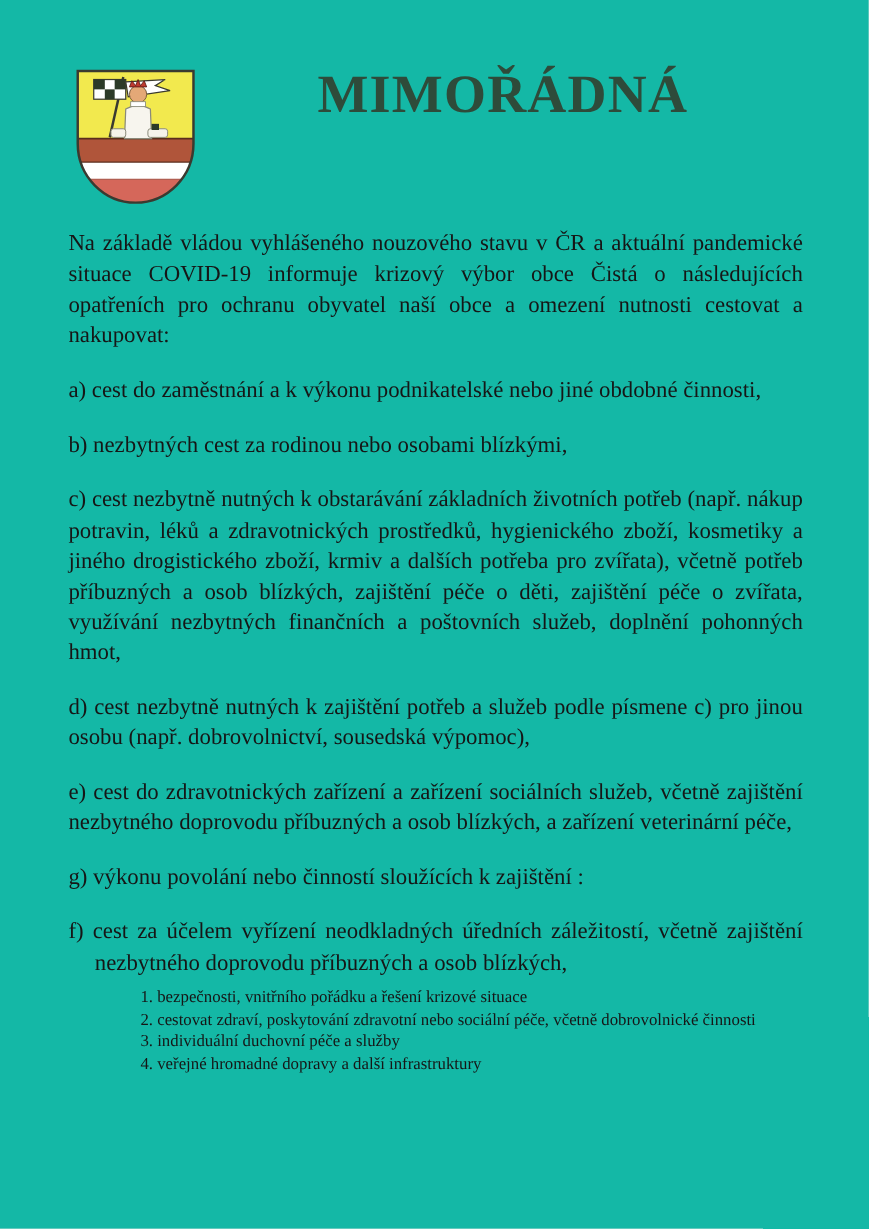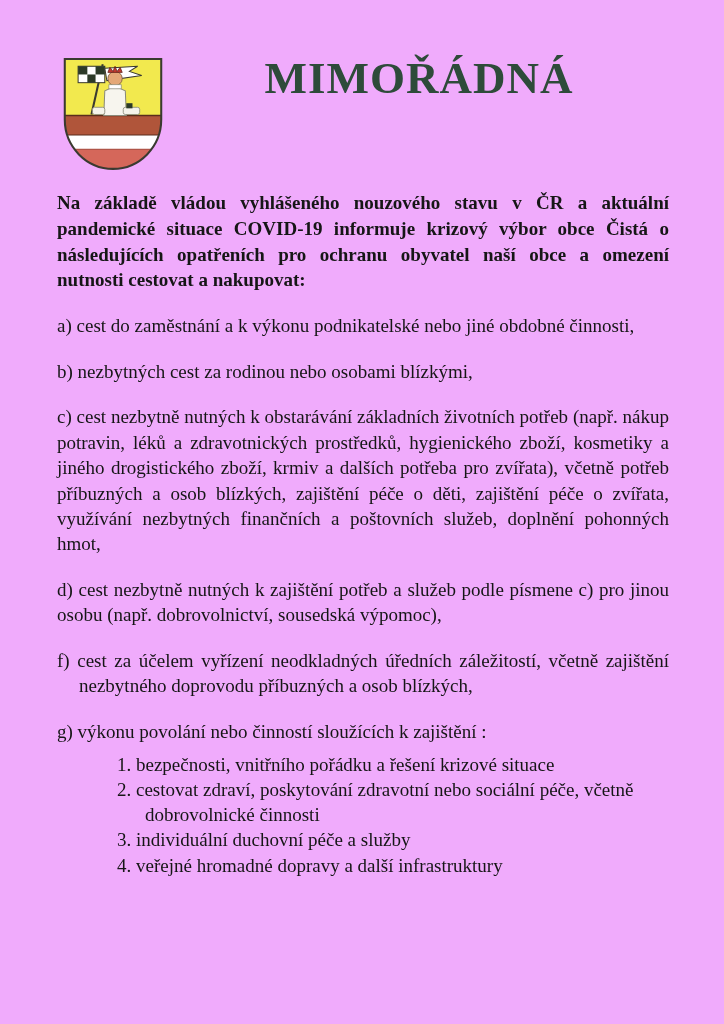--- a/index.html
+++ b/index.html
@@ -1,39 +1,39 @@
 <!DOCTYPE html>
 <html><head>
 <meta charset="utf-8">
 <style>
   * { margin:0; padding:0; box-sizing:border-box; }
   html,body { background:#e8e8e6; }
   body { width:724px; font-family:"Liberation Serif","DejaVu Serif",serif; }
   .page {
-    width:724px; height:1024px; background:#f0abfc; color:#161616;
+    width:724px; height:1024px; background:#14b8a6; color:#161616;
     padding:50px 55px 0 57px; overflow:hidden; position:relative;
   }
   .doc-header { display:flex; align-items:flex-start; }
   .crest { width:112px; height:118px; flex:0 0 auto; margin-top:6px; }
   .title-block {
     flex:1 1 auto; text-align:center; color:#2e4b3a;
     font-weight:bold; font-size:45px; line-height:1.18;
     letter-spacing:1px; padding-top:2px;
   }
   .intro-bold {
-    margin-top:16px; font-weight:bold; font-size:19px;
+    margin-top:16px; font-weight:normal; font-size:19px;
     line-height:1.36; text-align:justify;
   }
   .effect-par { font-size:19px; line-height:1.36; text-align:justify; }
   .effect-par .dates { font-weight:bold; text-decoration:underline; }
   .items { margin-top:14px; }
   .item { font-size:19px; line-height:1.34; text-align:justify; margin-top:20px; }
   .item.hang { padding-left:22px; text-indent:-22px; }
   .sublist { margin-top:8px; margin-left:60px; margin-right:10px; }
-  .subitem { font-size:19px; line-height:1.32; padding-left:28px; text-indent:-28px; }
+  .subitem { font-size:14px; line-height:1.32; padding-left:28px; text-indent:-28px; }
   .lbl { display:inline; }
 </style>
 </head>
 <body>
 
 <div class="page">
 
   <div class="doc-header">
     <svg class="crest" viewBox="0 0 100 115">
       <defs>
@@ -78,22 +78,23 @@
   </div>
 
   <p class="intro-bold">Na základě vládou vyhlášeného nouzového stavu v ČR a aktuální pandemické situace COVID-19 informuje krizový výbor obce Čistá o následujících opatřeních pro ochranu obyvatel naší obce a omezení nutnosti cestovat a nakupovat:</p>
 
 
   <div class="items">
     <p class="item"><span class="lbl">a) </span><span>cest do zaměstnání a k výkonu podnikatelské nebo jiné obdobné činnosti,</span></p>
     <p class="item"><span class="lbl">b) </span><span>nezbytných cest za rodinou nebo osobami blízkými,</span></p>
     <p class="item"><span class="lbl">c) </span><span>cest nezbytně nutných k obstarávání základních životních potřeb (např. nákup potravin, léků a zdravotnických prostředků, hygienického zboží, kosmetiky a jiného drogistického zboží, krmiv a dalších potřeba pro zvířata), včetně potřeb příbuzných a osob blízkých, zajištění péče o děti, zajištění péče o zvířata, využívání nezbytných finančních a poštovních služeb, doplnění pohonných hmot,</span></p>
     <p class="item"><span class="lbl">d) </span><span>cest nezbytně nutných k zajištění potřeb a služeb podle písmene c) pro jinou osobu (např. dobrovolnictví, sousedská výpomoc),</span></p>
+    <p class="item"><span class="lbl">e) </span><span>cest do zdravotnických zařízení a zařízení sociálních služeb, včetně zajištění nezbytného doprovodu příbuzných a osob blízkých, a zařízení veterinární péče,</span></p>
+    <p class="item hang"><span class="lbl">g) </span><span>výkonu povolání nebo činností sloužících k zajištění :</span></p>
     <p class="item hang"><span class="lbl">f) </span><span>cest za účelem vyřízení neodkladných úředních záležitostí, včetně zajištění nezbytného doprovodu příbuzných a osob blízkých,</span></p>
-    <p class="item hang"><span class="lbl">g) </span><span>výkonu povolání nebo činností sloužících k zajištění :</span></p>
   </div>
 
   <div class="sublist">
     <p class="subitem"><span>1.  </span><span>bezpečnosti, vnitřního pořádku a řešení krizové situace</span></p>
     <p class="subitem"><span>2.  </span><span>cestovat zdraví, poskytování zdravotní nebo sociální péče, včetně dobrovolnické činnosti</span></p>
     <p class="subitem"><span>3.  </span><span>individuální duchovní péče a služby</span></p>
     <p class="subitem"><span>4.  </span><span>veřejné hromadné dopravy a další infrastruktury</span></p>
   </div>
 
 </div>

